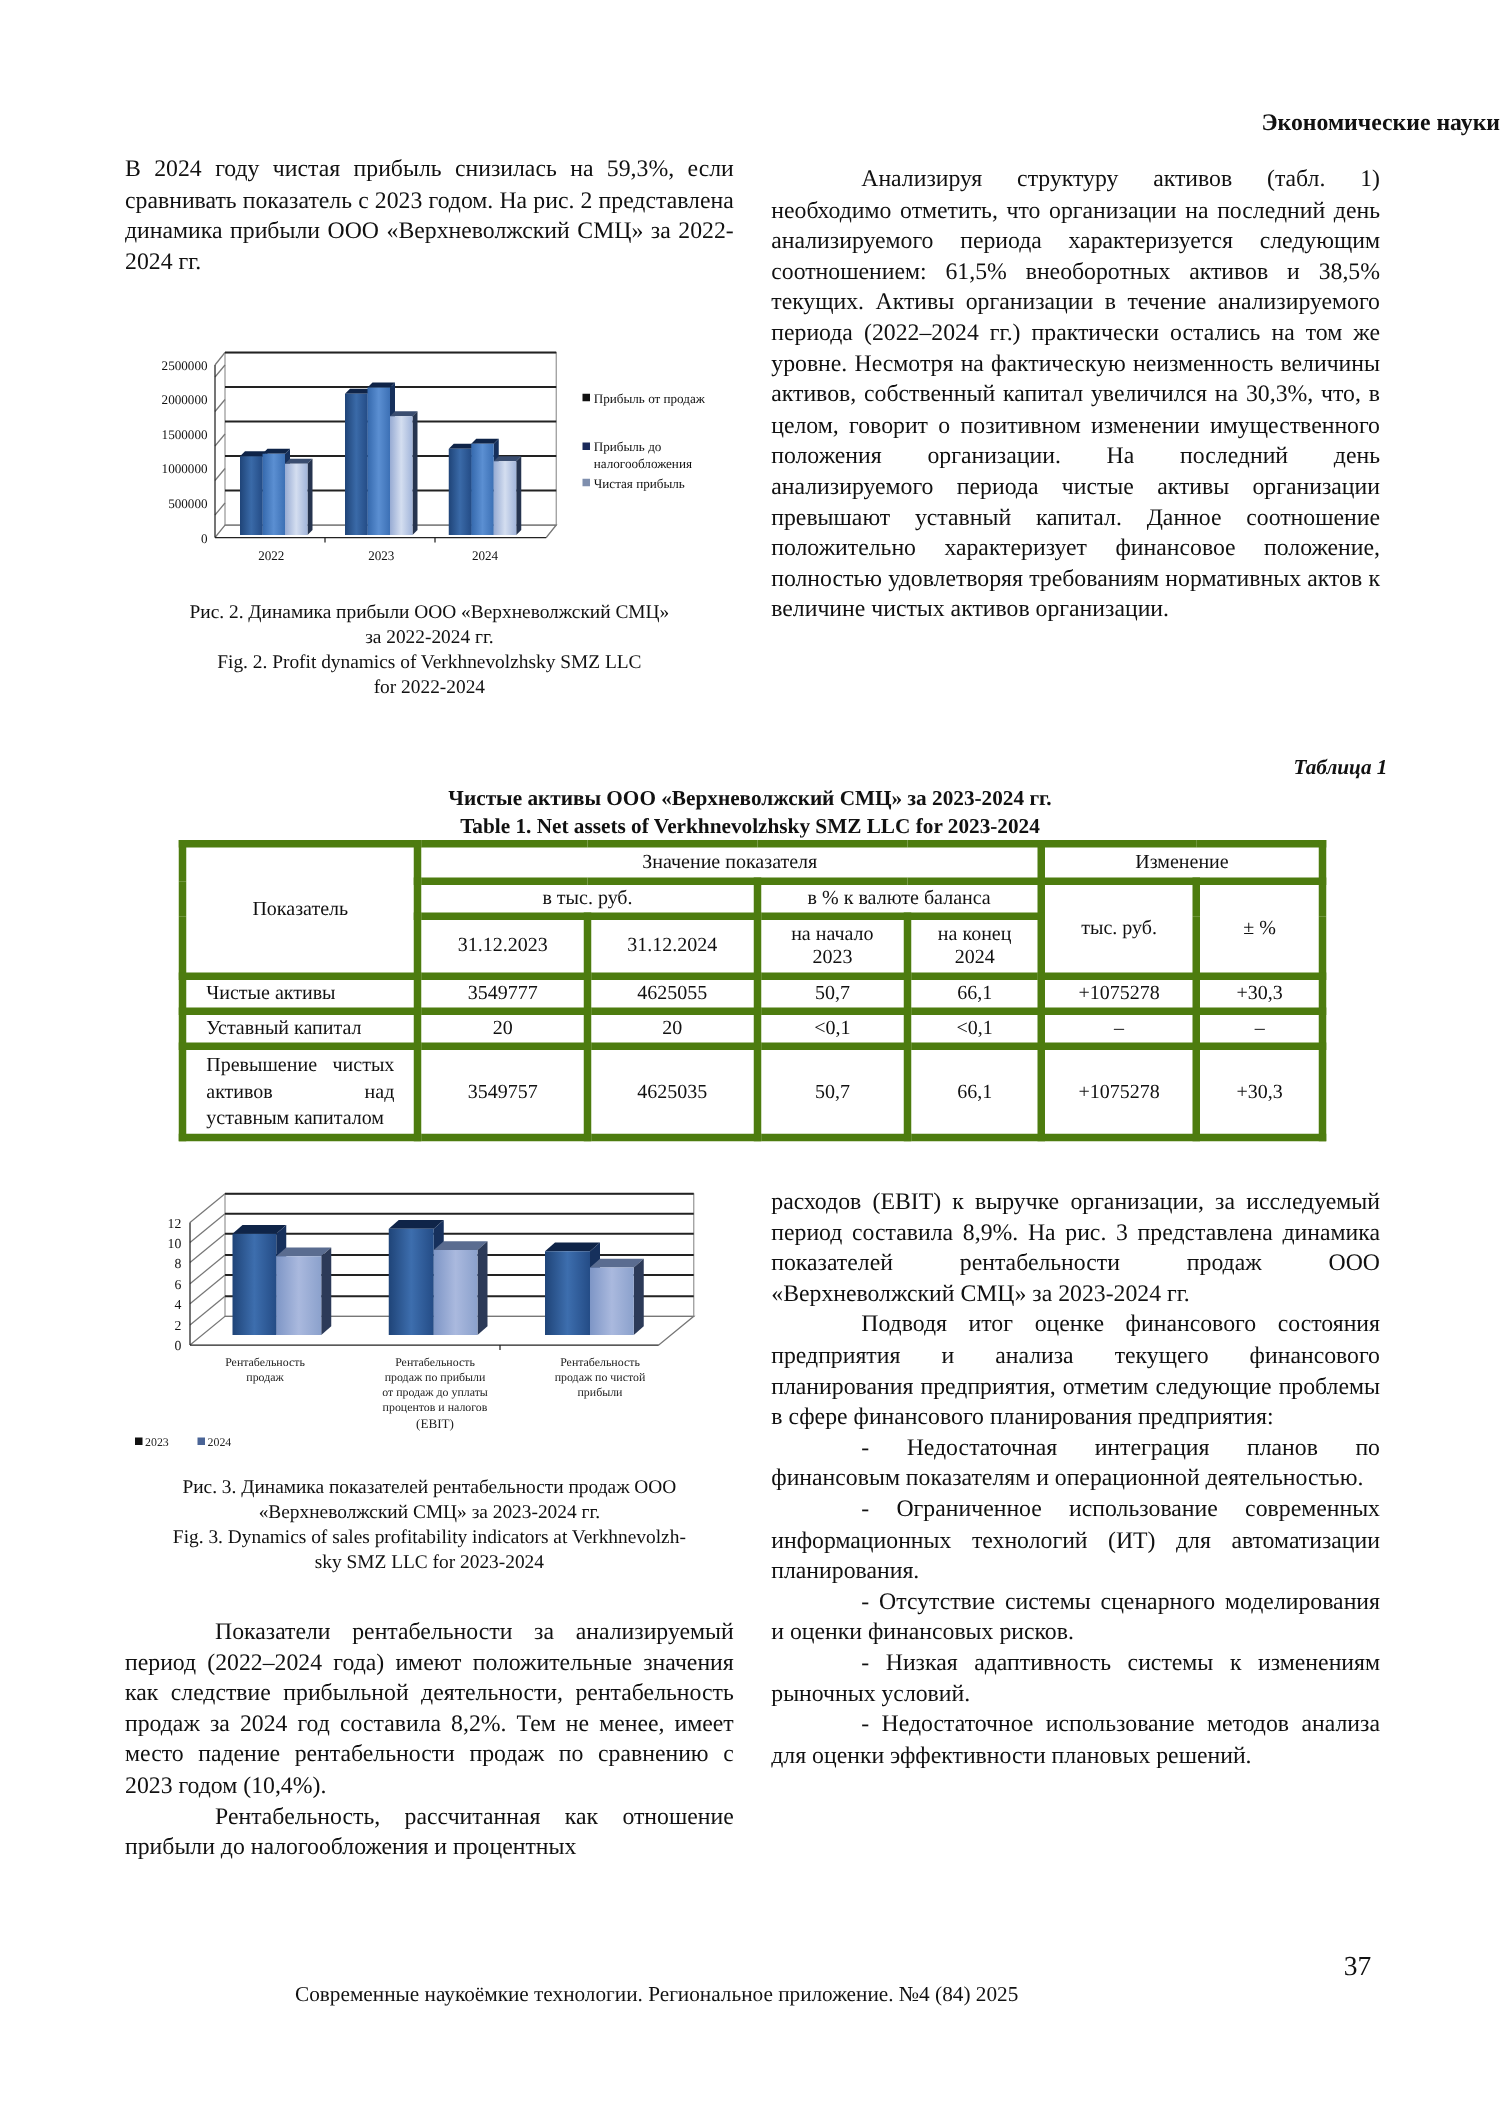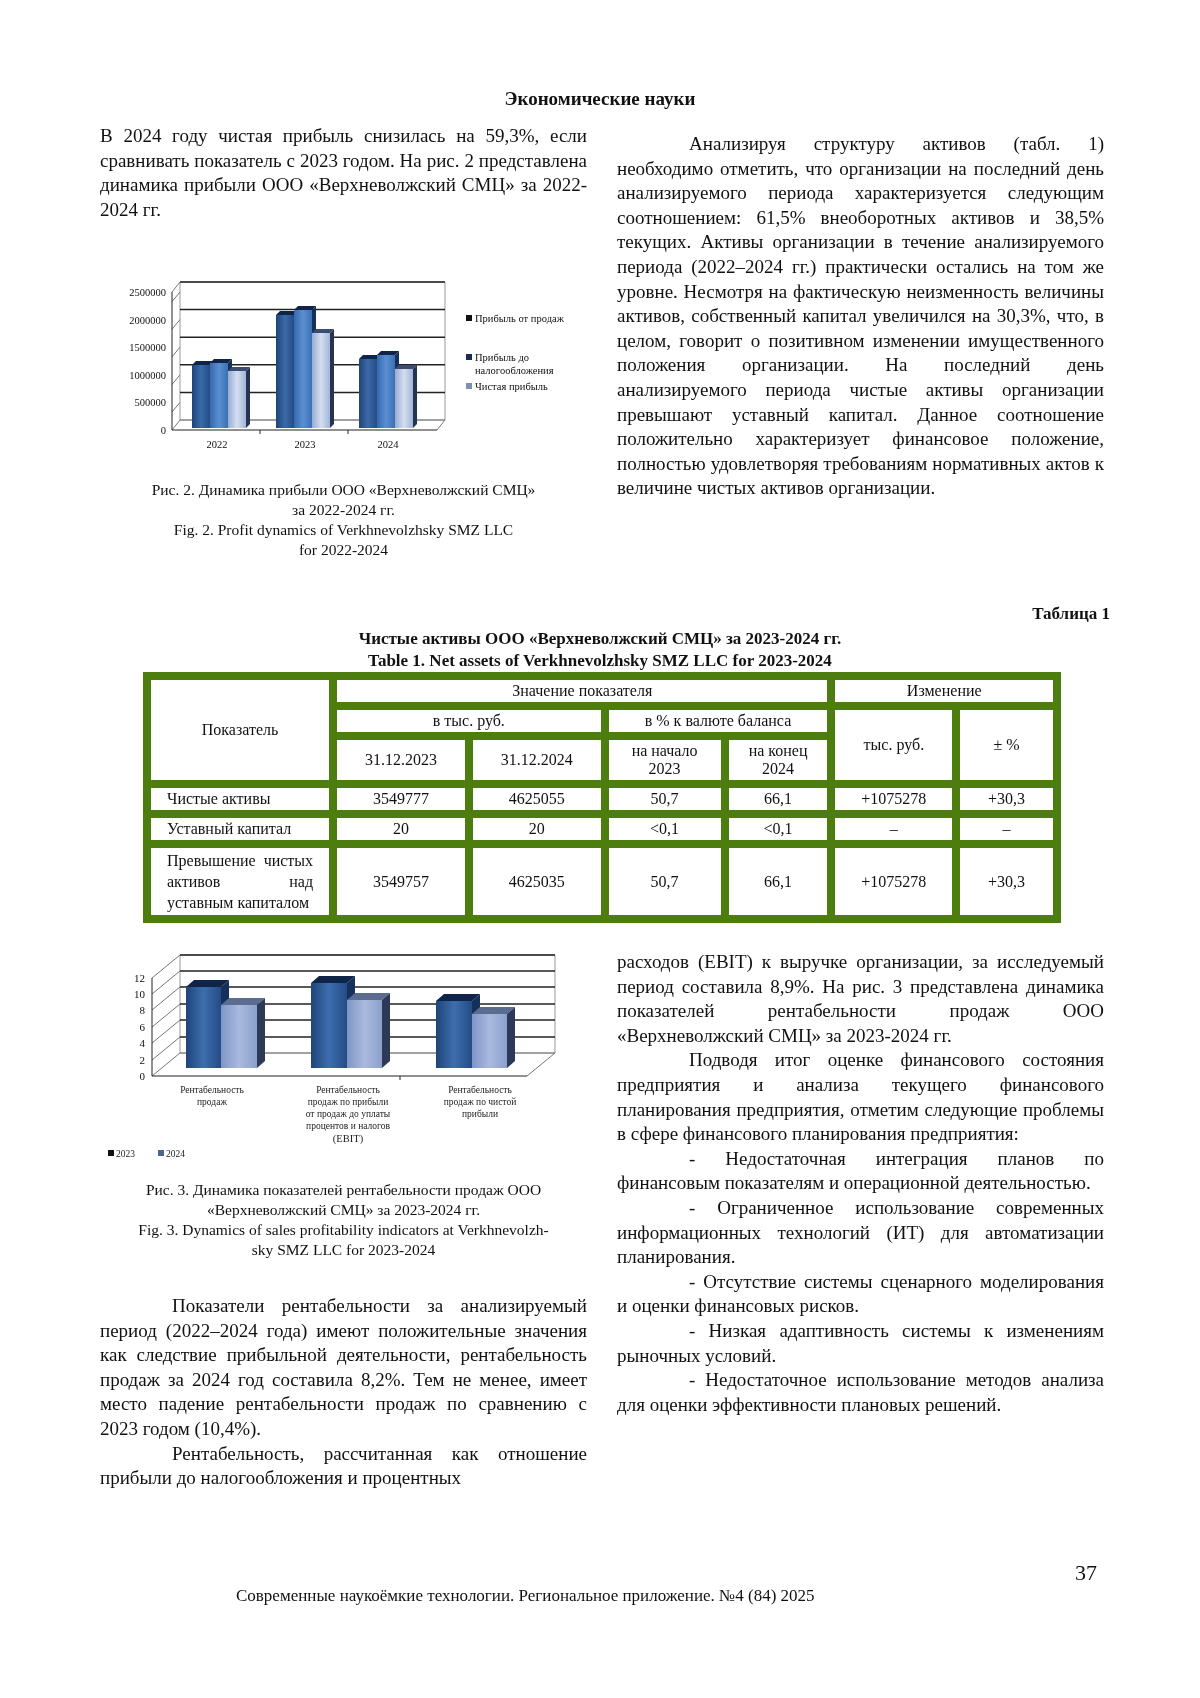--- a/index.html
+++ b/index.html
@@ -1,25 +1,25 @@
 <!DOCTYPE html>
 <html><head>
 <meta charset="utf-8">
 <style>
   html, body { margin: 0; padding: 0; background: #ffffff; }
   body { width: 1200px; height: 1698px; position: relative; font-family: "Liberation Serif", "DejaVu Serif", serif; color: #111; overflow: hidden; }
-  .section-title { position: absolute; top: 88px; left: 0; width: 1200px; text-align: center; font-weight: bold; font-size: 19px; }
+  .section-title { position: absolute; top: 88px; left: 0; width: 1200px; text-align: right; font-weight: bold; font-size: 19px; }
   .col { position: absolute; font-size: 19px; line-height: 24.6px; text-align: justify; }
   .col p { margin: 0; }
   .indent { text-indent: 72px; }
   .caption { position: absolute; text-align: center; font-size: 15.5px; line-height: 20px; }
-  .tab-label { position: absolute; top: 604px; right: 90px; font-weight: bold; font-size: 17px; font-family: "Liberation Serif", serif; }
+  .tab-label { position: absolute; top: 604px; right: 90px; font-style: italic; font-weight: bold; font-size: 17px; font-family: "Liberation Serif", serif; }
   .tab-title { position: absolute; left: 0; width: 1200px; text-align: center; font-weight: bold; font-size: 17px; line-height: 21px; }
   table.data { position: absolute; top: 672px; left: 143px; width: 918px; border-collapse: collapse; font-size: 16px; font-family: "Liberation Serif", serif; }
-  table.data td, table.data th { border: 8px solid #4d7c0f; padding: 2px 16px; text-align: center; font-weight: normal; vertical-align: middle; }
+  table.data td, table.data th { border: 6px solid #4d7c0f; padding: 2px 16px; text-align: center; font-weight: normal; vertical-align: middle; }
   table.data td.lbl { text-align: left; }
   .footer { position: absolute; top: 1586px; left: 236px; font-size: 17px; }
   .pagenum { position: absolute; top: 1560px; left: 1075px; font-size: 22px; }
   svg text { font-family: "Liberation Serif", serif; }
 </style>
 </head>
 <body>
 
 <div class="section-title">Экономические науки</div>
 

